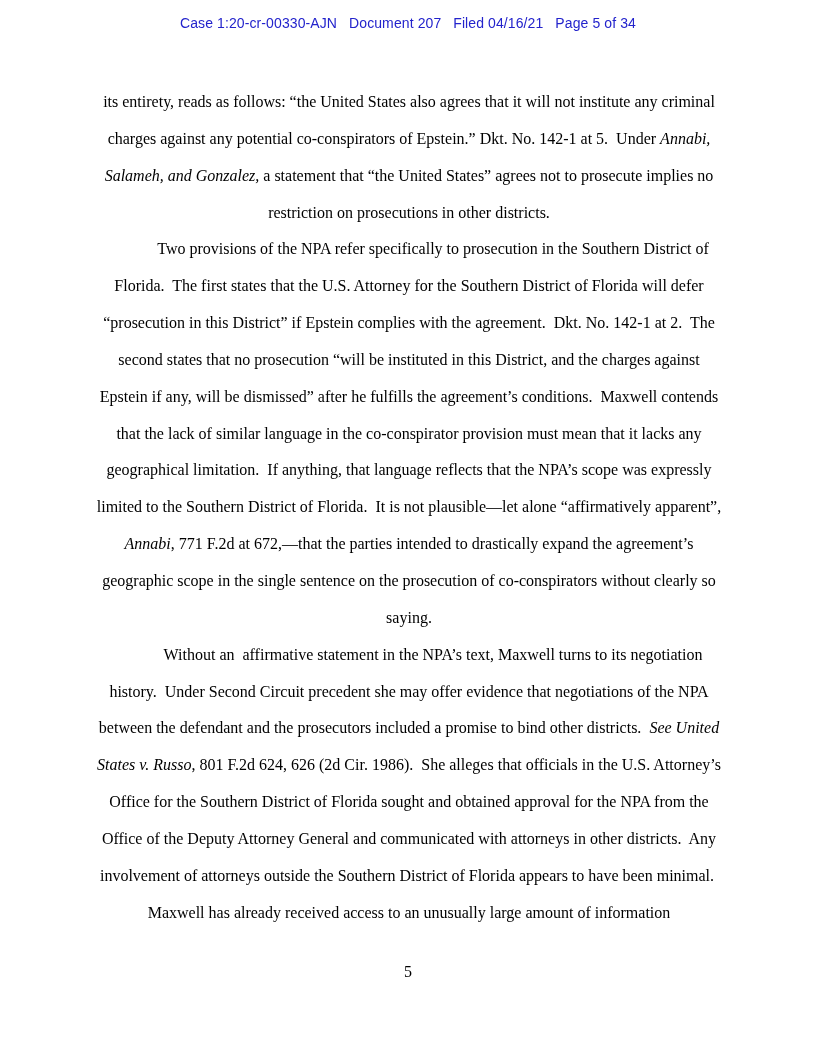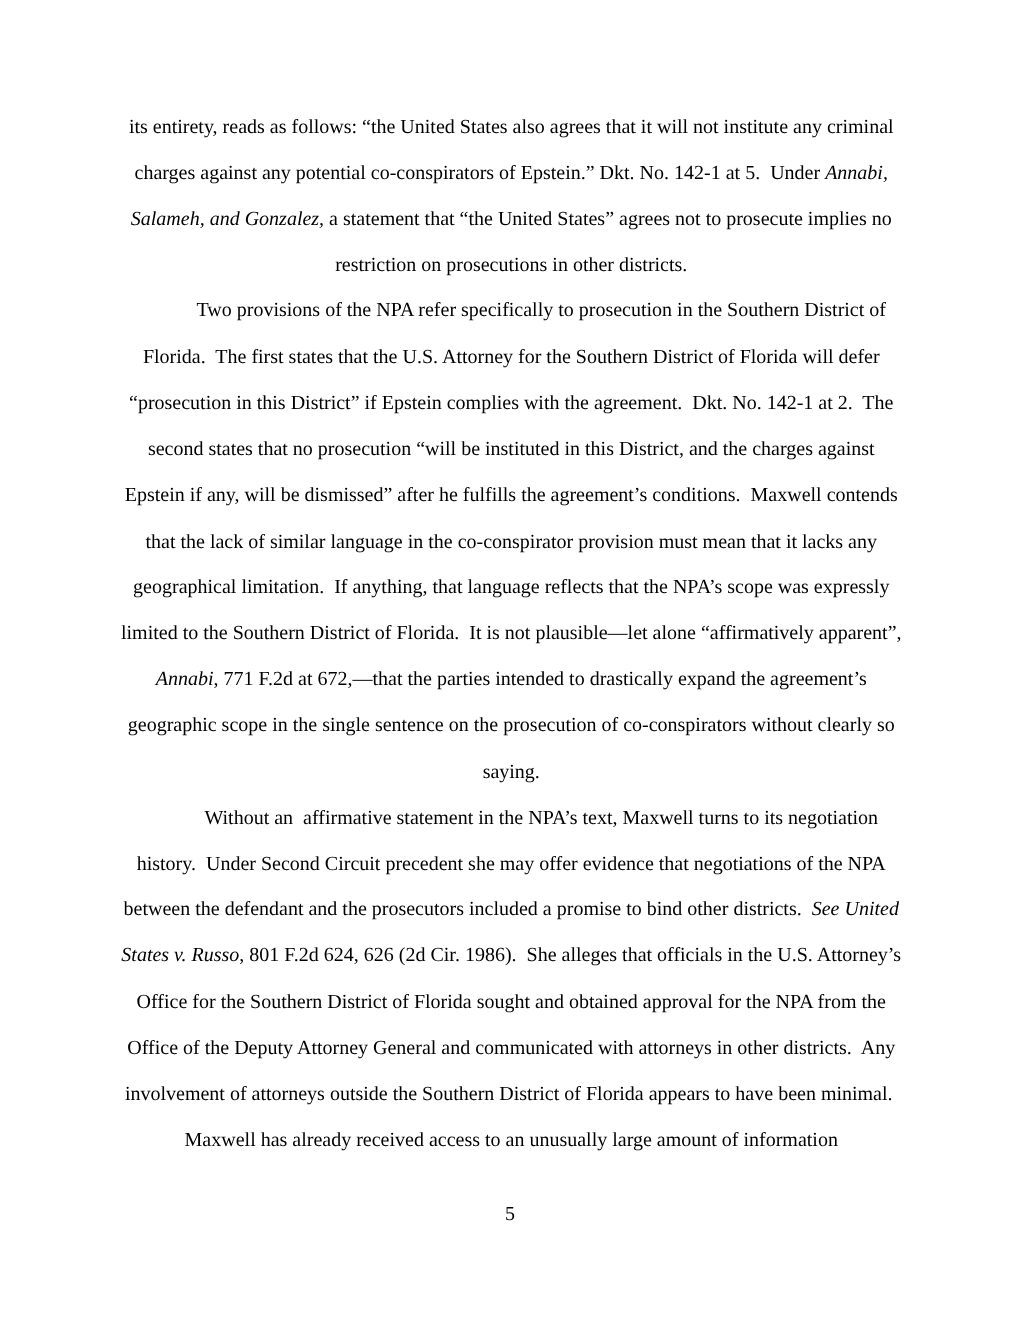--- a/index.html
+++ b/index.html
@@ -43,20 +43,21 @@
     left: 0;
     width: 100%;
     text-align: center;
     font-size: 16px;
   }
 </style>
 </head>
 <body>
 
 <div class="page">
+  <div class="stamp" style="color: rgb(35, 35, 204);">Case 1:20-cr-00330-AJN   Document 207   Filed 04/16/21   Page 5 of 34</div>
 
   <div class="body-text">
       <p class=""><span>its entirety, reads as follows: “the United States also agrees that it will not institute any criminal charges against any potential co-conspirators of Epstein.” Dkt. No. 142-1 at 5.&nbsp; Under </span><i>Annabi, Salameh, and Gonzalez,</i><span> a statement that “the United States” agrees not to prosecute implies no restriction on prosecutions in other districts.</span></p>
       <p class="indent"><span>Two provisions of the NPA refer specifically to prosecution in the Southern District of Florida.&nbsp; The first states that the U.S. Attorney for the Southern District of Florida will defer “prosecution in this District” if Epstein complies with the agreement.&nbsp; Dkt. No. 142-1 at 2.&nbsp; The second states that no prosecution “will be instituted in this District, and the charges against Epstein if any, will be dismissed” after he fulfills the agreement’s conditions.&nbsp; Maxwell contends that the lack of similar language in the co-conspirator provision must mean that it lacks any geographical limitation.&nbsp; If anything, that language reflects that the NPA’s scope was expressly limited to the Southern District of Florida.&nbsp; It is not plausible—let alone “affirmatively apparent”, </span><i>Annabi</i><span>, 771 F.2d at 672,—that the parties intended to drastically expand the agreement’s geographic scope in the single sentence on the prosecution of co-conspirators without clearly so saying.</span></p>
       <p class="indent"><span>Without an&nbsp; affirmative statement in the NPA’s text, Maxwell turns to its negotiation history.&nbsp; Under Second Circuit precedent she may offer evidence that negotiations of the NPA between the defendant and the prosecutors included a promise to bind other districts.&nbsp; </span><i>See United States v. Russo</i><span>, 801 F.2d 624, 626 (2d Cir. 1986).&nbsp; She alleges that officials in the U.S. Attorney’s Office for the Southern District of Florida sought and obtained approval for the NPA from the Office of the Deputy Attorney General and communicated with attorneys in other districts.&nbsp; Any involvement of attorneys outside the Southern District of Florida appears to have been minimal.&nbsp; Maxwell has already received access to an unusually large amount of information</span></p>
     </div>
 
   <div class="page-number">5</div>
 </div>
 

